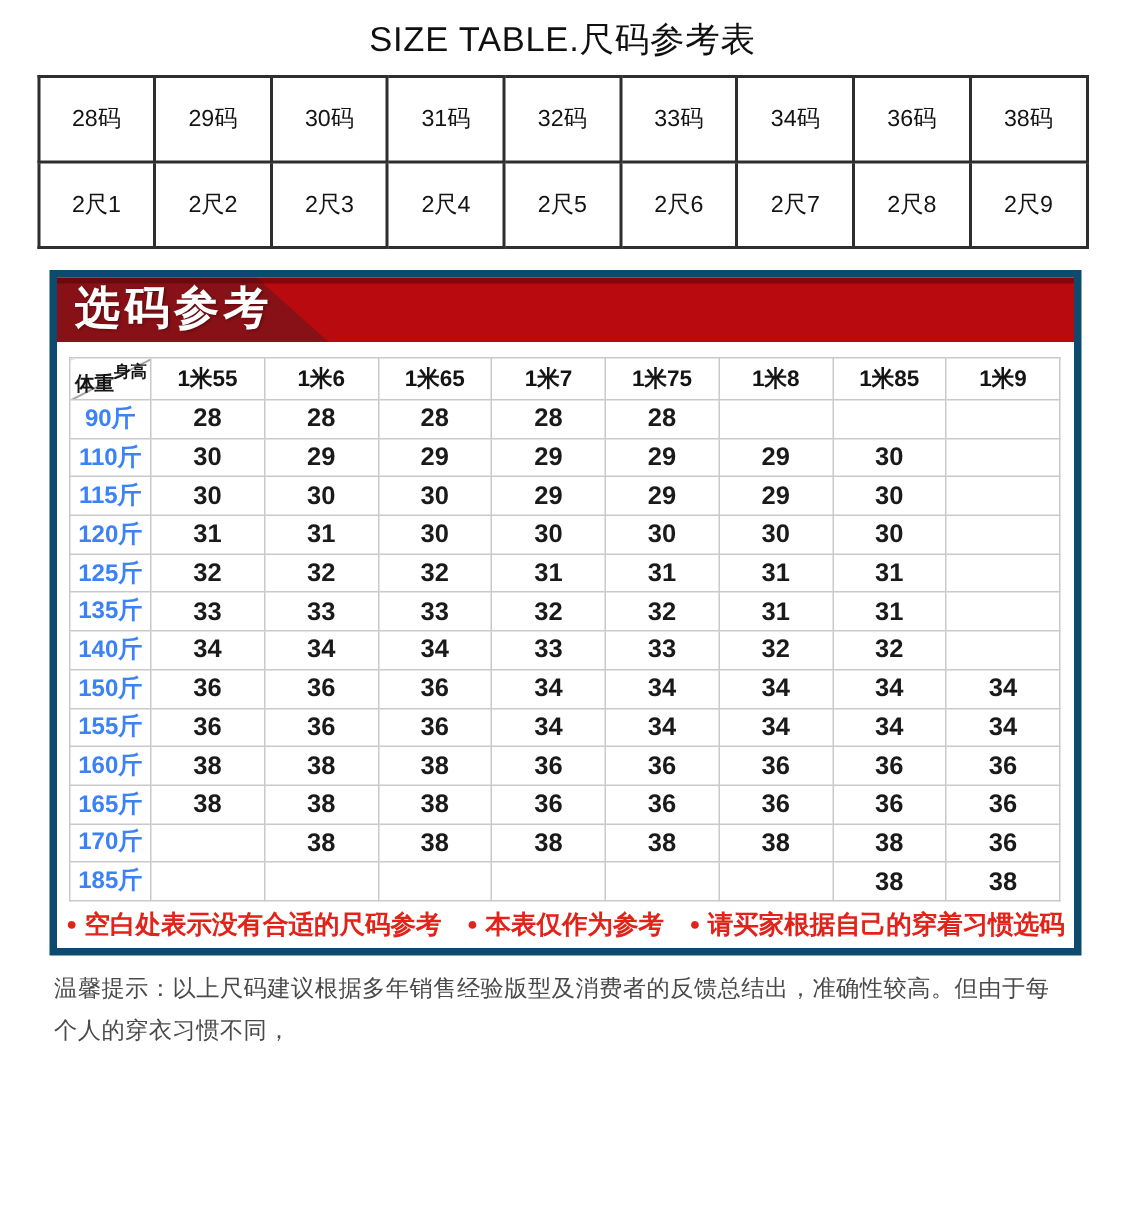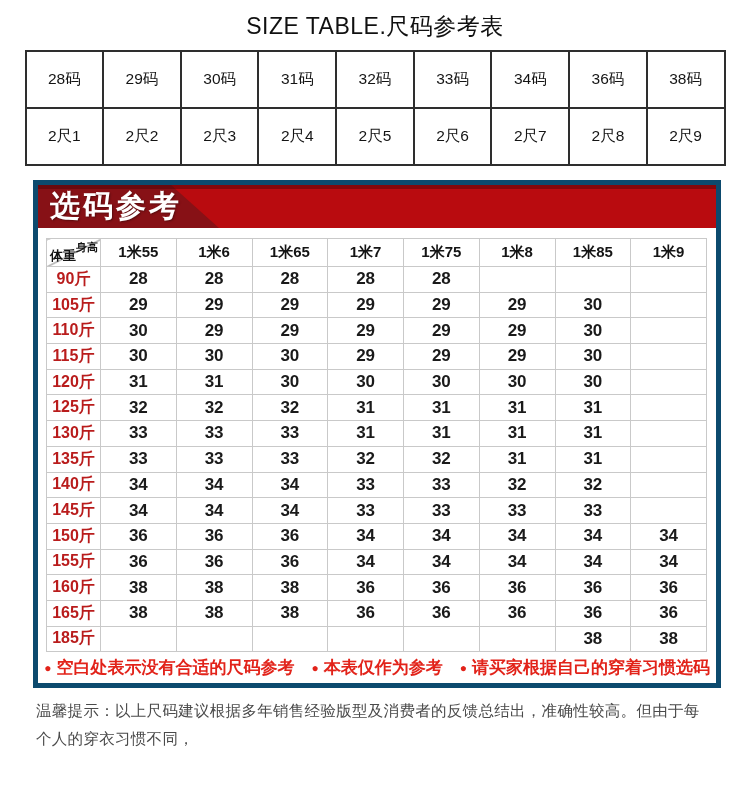--- a/index.html
+++ b/index.html
@@ -58,21 +58,21 @@
   table.main th, table.main td {
     border:1px solid #c9c9c9; text-align:center; padding:0;
     overflow:hidden; white-space:nowrap;
   }
   table.main thead th {
     height:27px; font-size:15px; font-weight:bold; color:#141414;
   }
   table.main tbody td {
     height:24.7px; font-size:17px; font-weight:bold; color:#1a1a1a;
   }
-  table.main td.weight { font-size:16px; color:#b91c1c; }
+  table.main td.weight { font-size:16px; color:#3b82f6; }
 
   th.corner {
     position:relative;
     background-image:linear-gradient(to bottom right,
       transparent 48.5%, #9a9a9a 49.5%, #9a9a9a 51%, transparent 52%);
   }
   th.corner .corner-tr {
     position:absolute; top:1px; right:2px; font-size:11px; font-weight:bold;
   }
   th.corner .corner-bl {
@@ -160,31 +160,20 @@
               <td>28</td>
               <td>28</td>
               <td>28</td>
               <td>28</td>
               <td>28</td>
               <td></td>
               <td></td>
               <td></td>
             </tr>
             <tr>
-              <td class="weight">105斤</td>
-              <td>29</td>
-              <td>29</td>
-              <td>29</td>
-              <td>29</td>
-              <td>29</td>
-              <td>29</td>
-              <td>30</td>
-              <td></td>
-            </tr>
-            <tr>
               <td class="weight">110斤</td>
               <td>30</td>
               <td>29</td>
               <td>29</td>
               <td>29</td>
               <td>29</td>
               <td>29</td>
               <td>30</td>
               <td></td>
             </tr>
@@ -215,31 +204,20 @@
               <td>32</td>
               <td>32</td>
               <td>32</td>
               <td>31</td>
               <td>31</td>
               <td>31</td>
               <td>31</td>
               <td></td>
             </tr>
             <tr>
-              <td class="weight">130斤</td>
-              <td>33</td>
-              <td>33</td>
-              <td>33</td>
-              <td>31</td>
-              <td>31</td>
-              <td>31</td>
-              <td>31</td>
-              <td></td>
-            </tr>
-            <tr>
               <td class="weight">135斤</td>
               <td>33</td>
               <td>33</td>
               <td>33</td>
               <td>32</td>
               <td>32</td>
               <td>31</td>
               <td>31</td>
               <td></td>
             </tr>
@@ -248,31 +226,20 @@
               <td>34</td>
               <td>34</td>
               <td>34</td>
               <td>33</td>
               <td>33</td>
               <td>32</td>
               <td>32</td>
               <td></td>
             </tr>
             <tr>
-              <td class="weight">145斤</td>
-              <td>34</td>
-              <td>34</td>
-              <td>34</td>
-              <td>33</td>
-              <td>33</td>
-              <td>33</td>
-              <td>33</td>
-              <td></td>
-            </tr>
-            <tr>
               <td class="weight">150斤</td>
               <td>36</td>
               <td>36</td>
               <td>36</td>
               <td>34</td>
               <td>34</td>
               <td>34</td>
               <td>34</td>
               <td>34</td>
             </tr>
@@ -300,20 +267,31 @@
             </tr>
             <tr>
               <td class="weight">165斤</td>
               <td>38</td>
               <td>38</td>
               <td>38</td>
               <td>36</td>
               <td>36</td>
               <td>36</td>
               <td>36</td>
+              <td>36</td>
+            </tr>
+            <tr>
+              <td class="weight">170斤</td>
+              <td></td>
+              <td>38</td>
+              <td>38</td>
+              <td>38</td>
+              <td>38</td>
+              <td>38</td>
+              <td>38</td>
               <td>36</td>
             </tr>
             <tr>
               <td class="weight">185斤</td>
               <td></td>
               <td></td>
               <td></td>
               <td></td>
               <td></td>
               <td></td>

